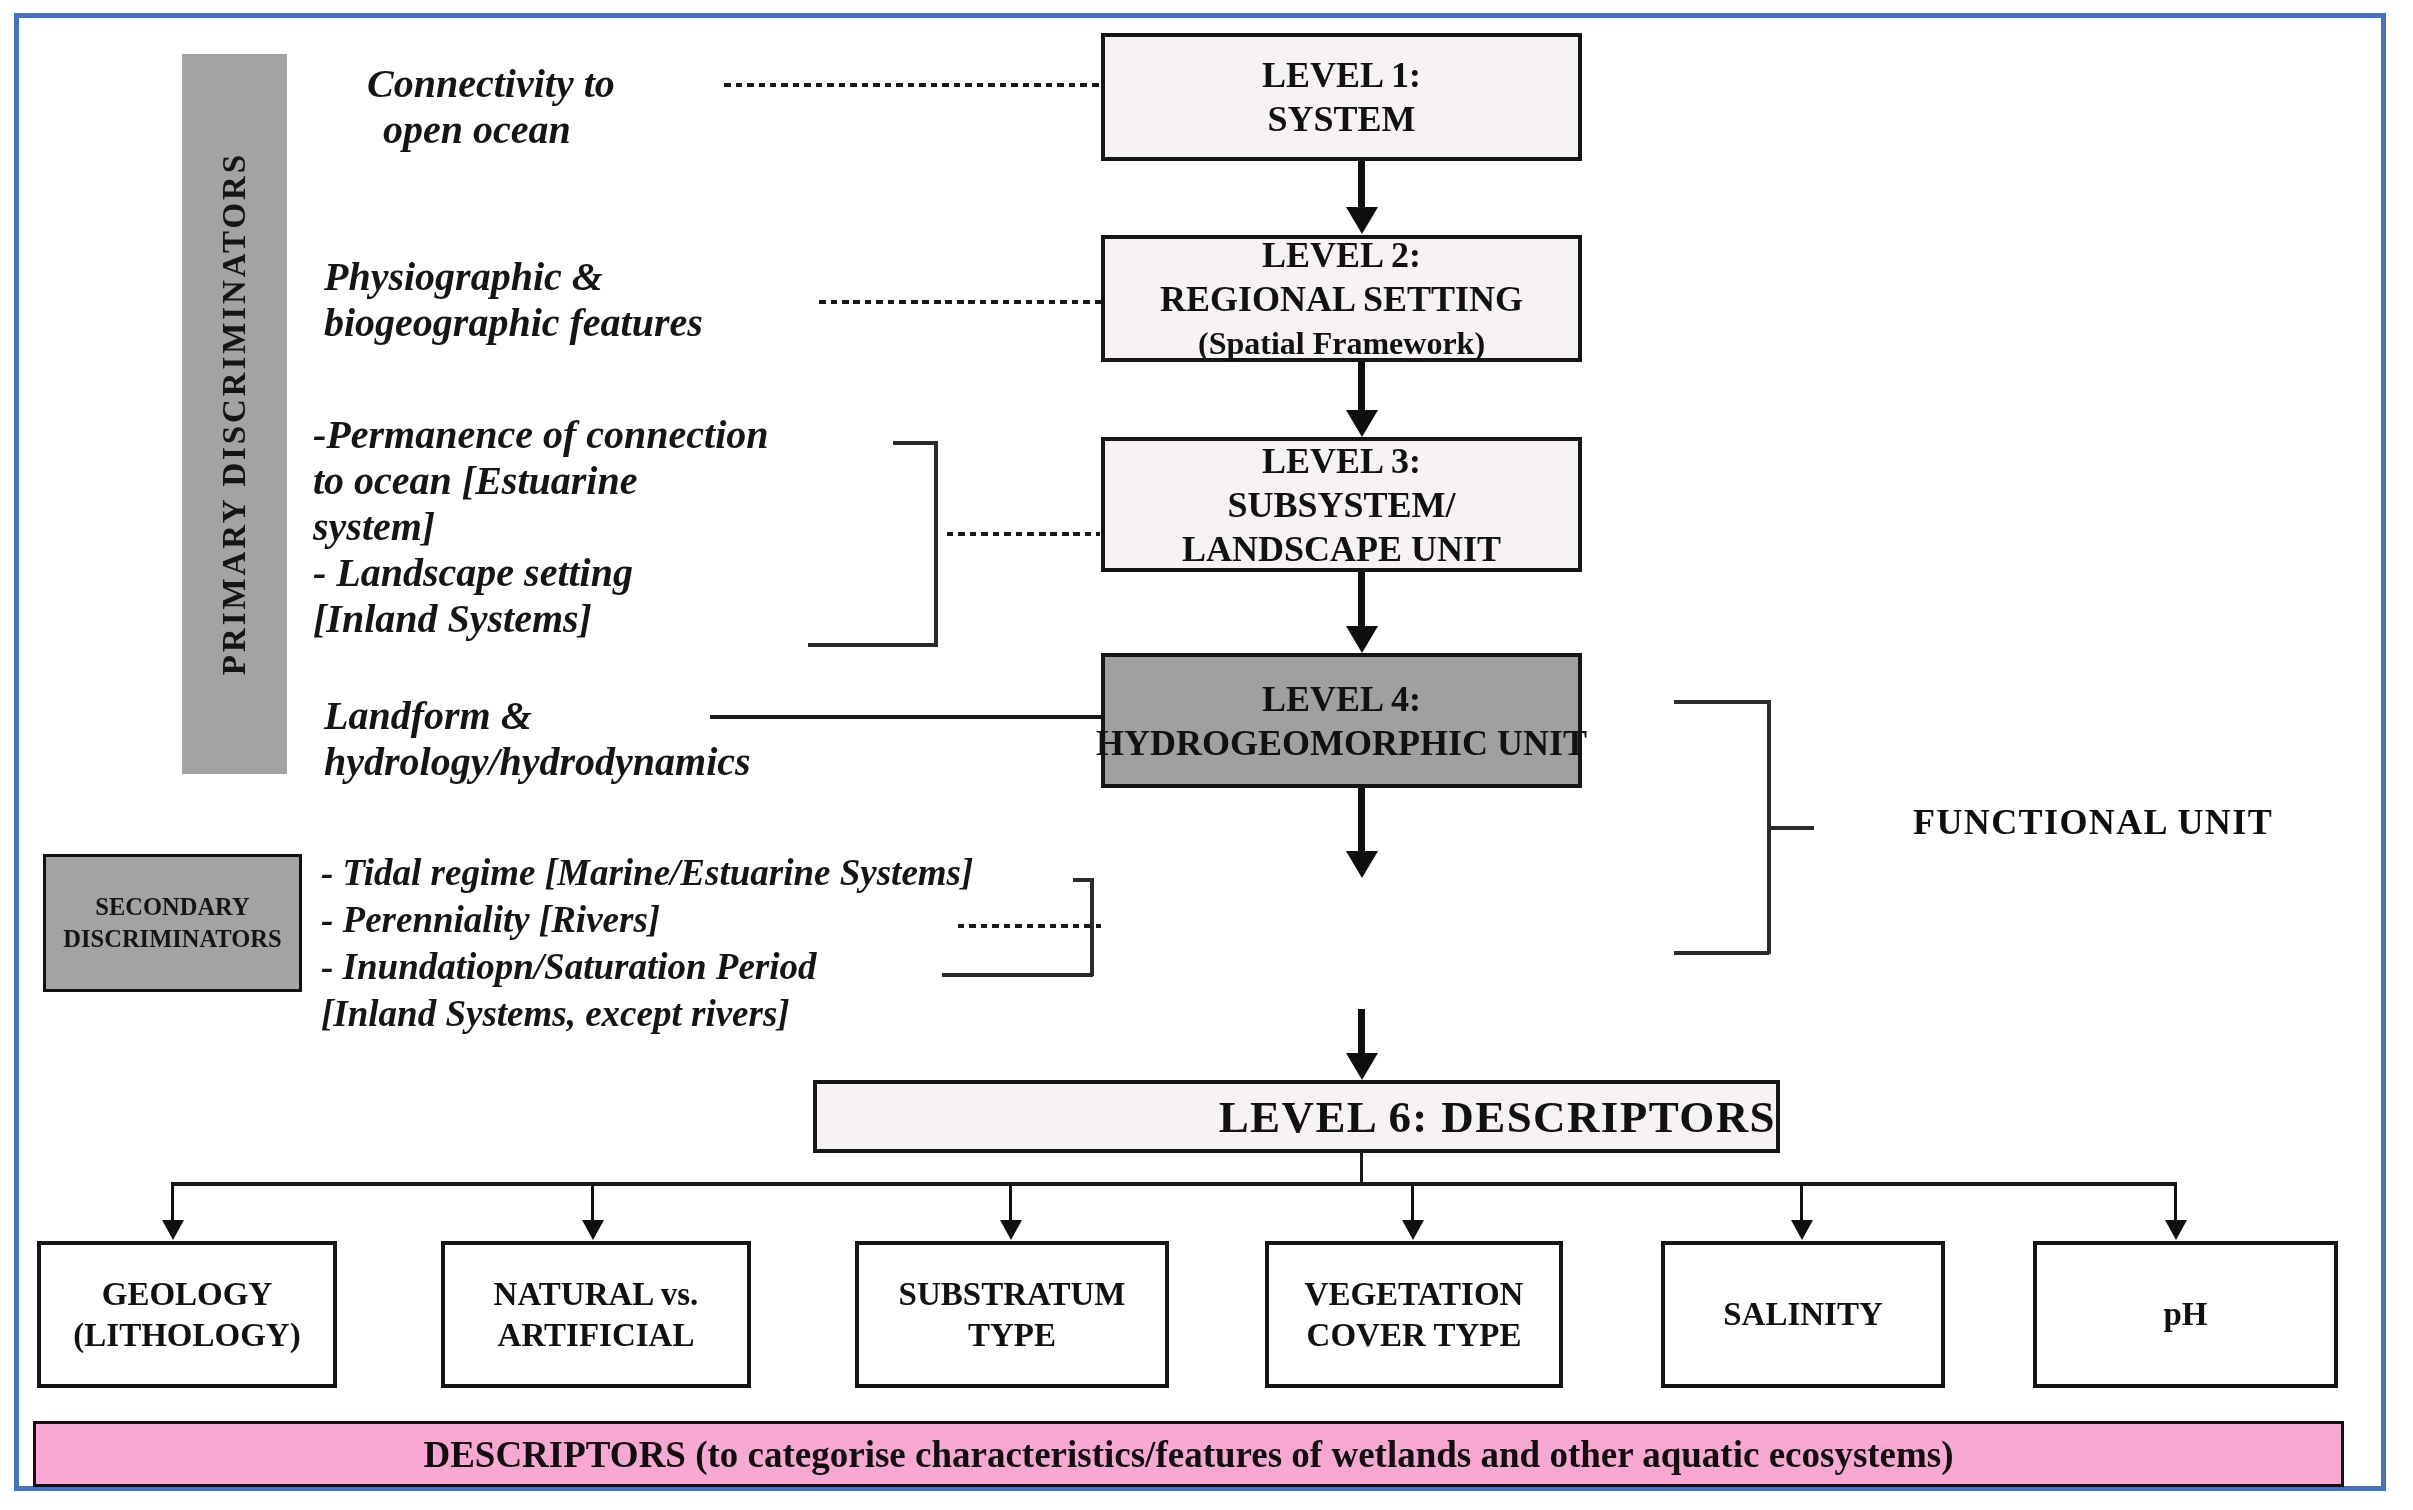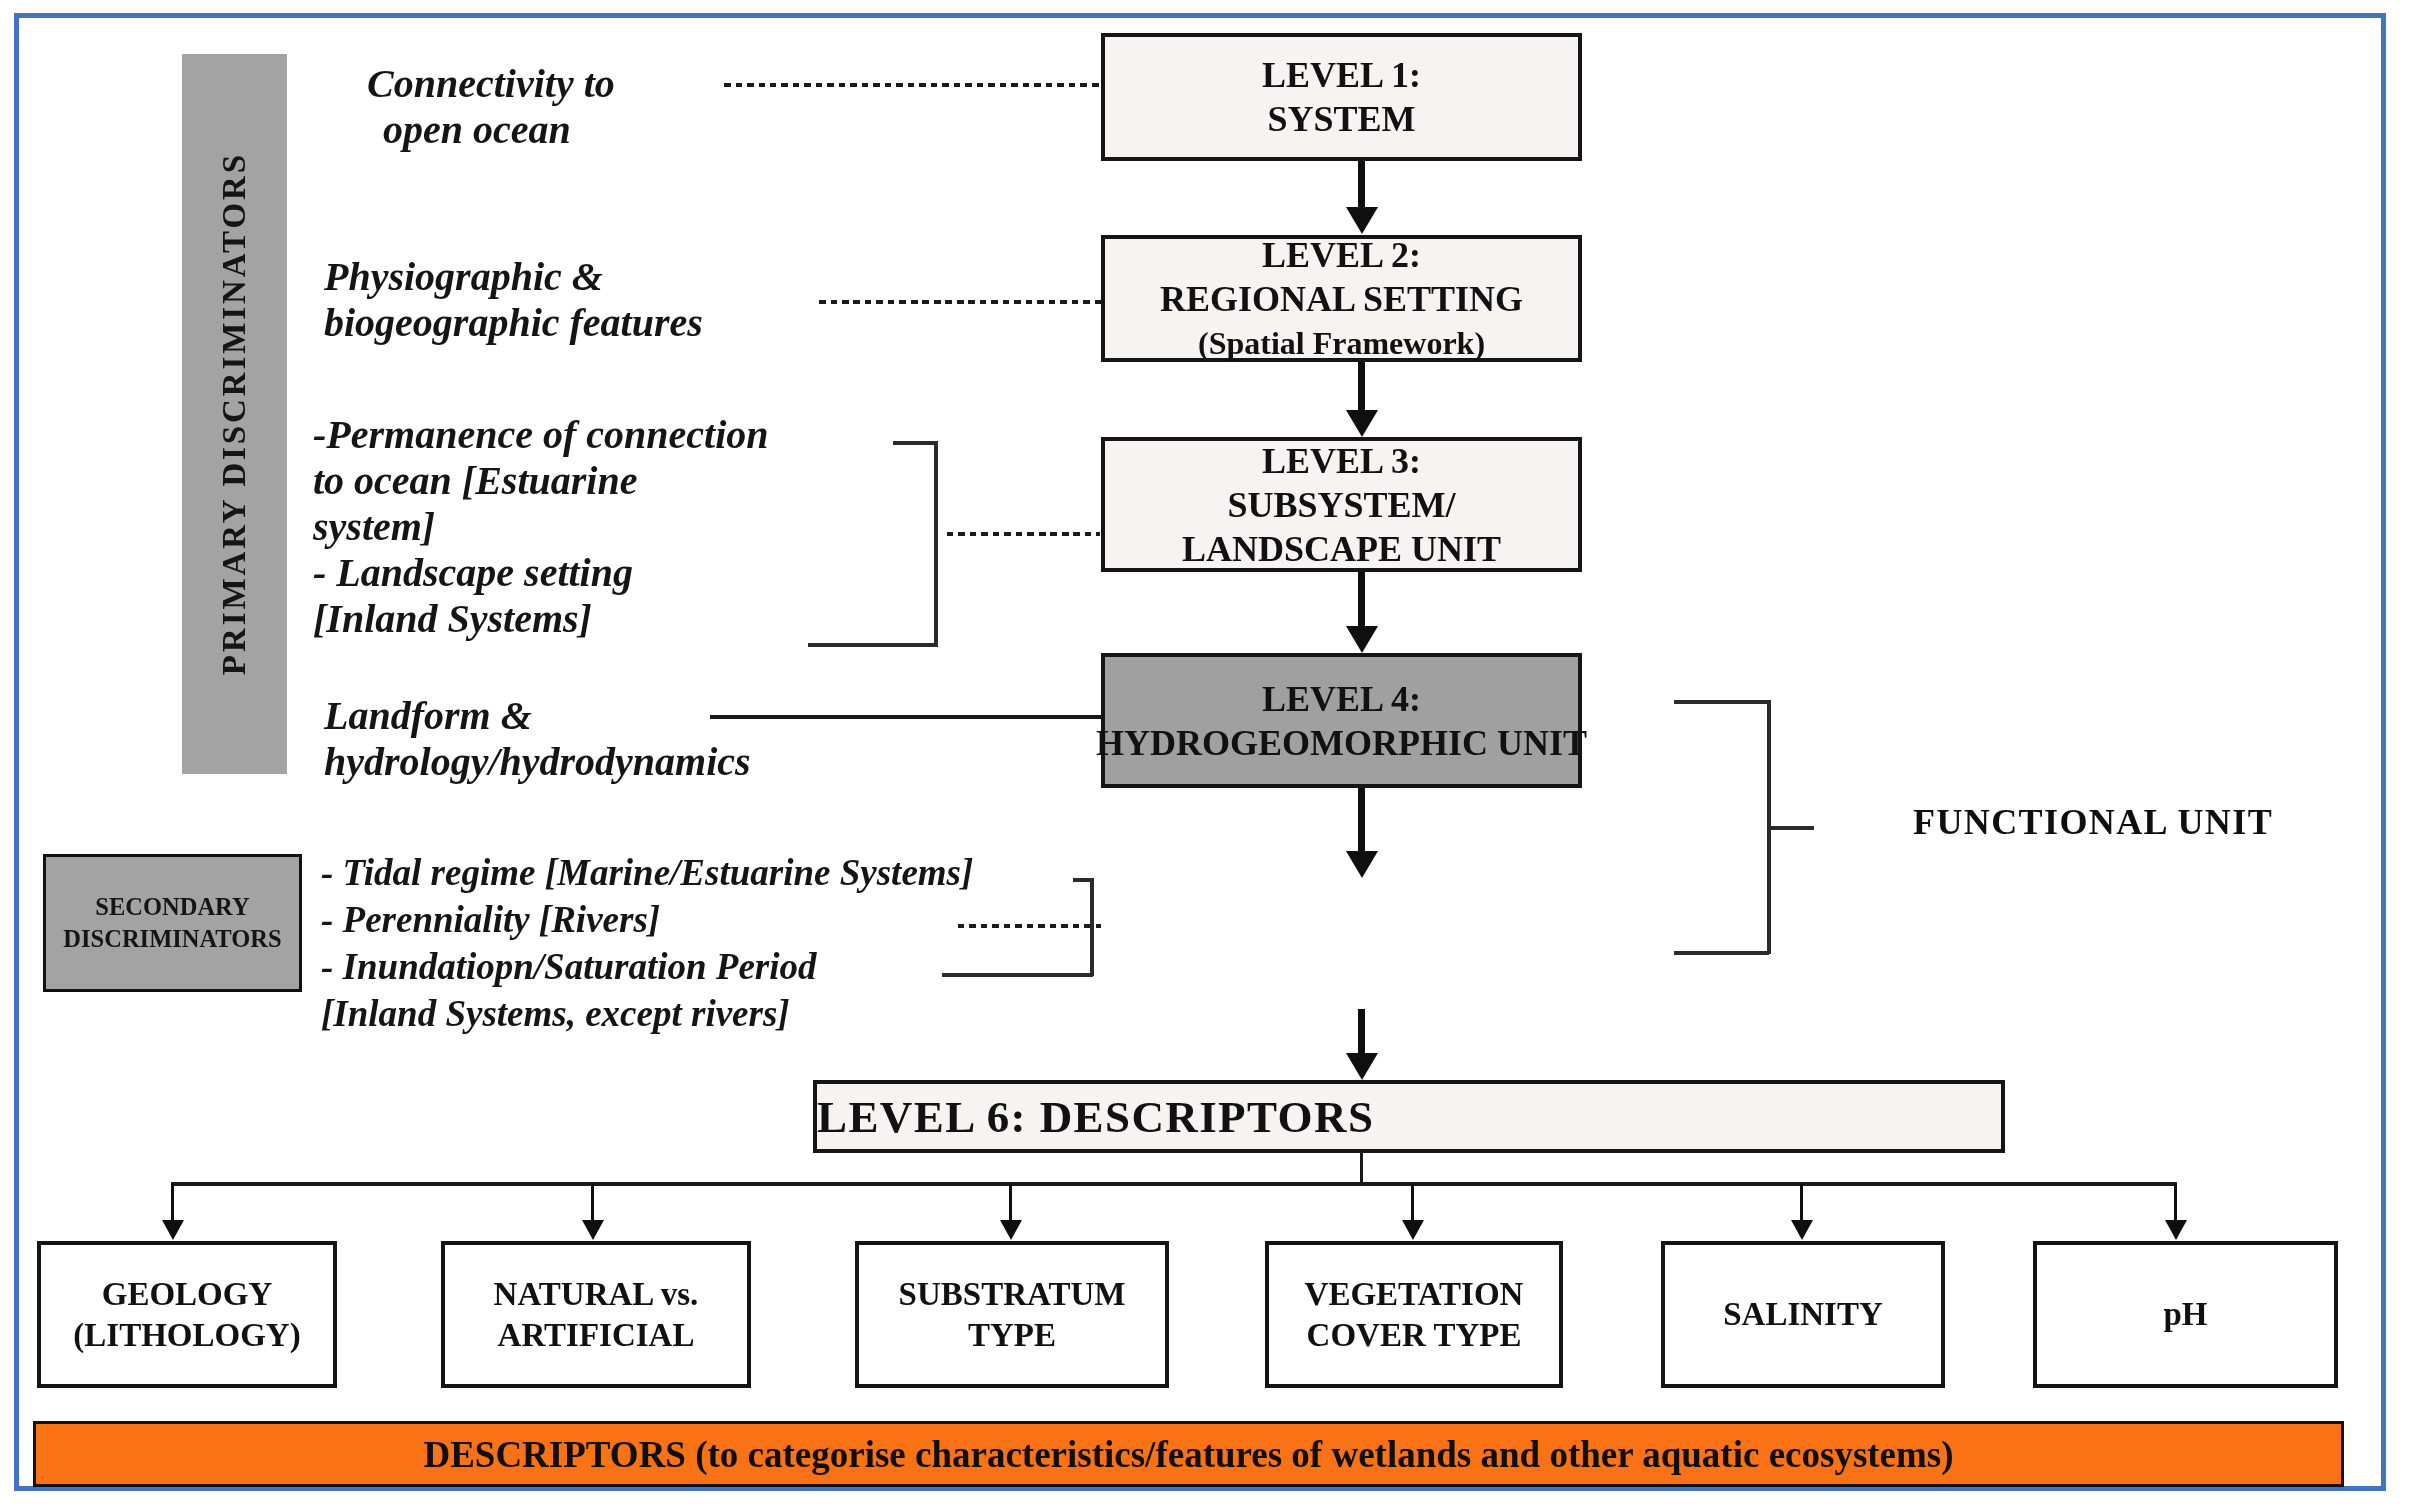--- a/index.html
+++ b/index.html
@@ -70,25 +70,25 @@
     font-weight:bold;
     font-size:36px;
     line-height:44px;
     white-space:nowrap;
   }
   .lvbox .bl.small{font-size:32px;}
   .graybox{background:#A0A0A0;}
   .lv6{
     position:absolute;
     left:813px; top:1080px;
-    width:1192px; height:73px;
+    width:967px; height:73px;
     border:4.3px solid #151515;
     box-sizing:border-box;
     background:#F8F3F3;
-    display:flex; align-items:center; justify-content:flex-start;
+    display:flex; align-items:center; justify-content:flex-end;
   }
   .lv6 .bl{font-weight:bold; font-size:45px; letter-spacing:1.4px; white-space:nowrap;}
   .dotline{
     position:absolute;
     height:4.3px;
     background:repeating-linear-gradient(to right,#1a1a1a 0 6.5px,transparent 6.5px 11.5px);
   }
   .solidline{
     position:absolute;
     background:#1a1a1a;
@@ -129,21 +129,21 @@
     border:3.6px solid #111;
     box-sizing:border-box;
     display:flex; flex-direction:column; align-items:center; justify-content:center;
     text-align:center;
   }
   .secbox .bl{font-weight:bold; font-size:24.5px; line-height:32px; white-space:nowrap; color:#151515;}
   .footerbar{
     position:absolute;
     left:33px; top:1421px;
     width:2311px; height:66px;
-    background:#f97316;
+    background:#f9a8d4;
     border:3.6px solid #111;
     box-sizing:border-box;
     display:flex; align-items:center; justify-content:center;
   }
   .footerbar .bl{font-weight:bold; font-size:37px; white-space:nowrap; color:#0f0f0f;}
   .funclabel{
     position:absolute;
     left:1913px; top:801px;
     font-weight:bold; font-size:36px;
     letter-spacing:1.4px;

